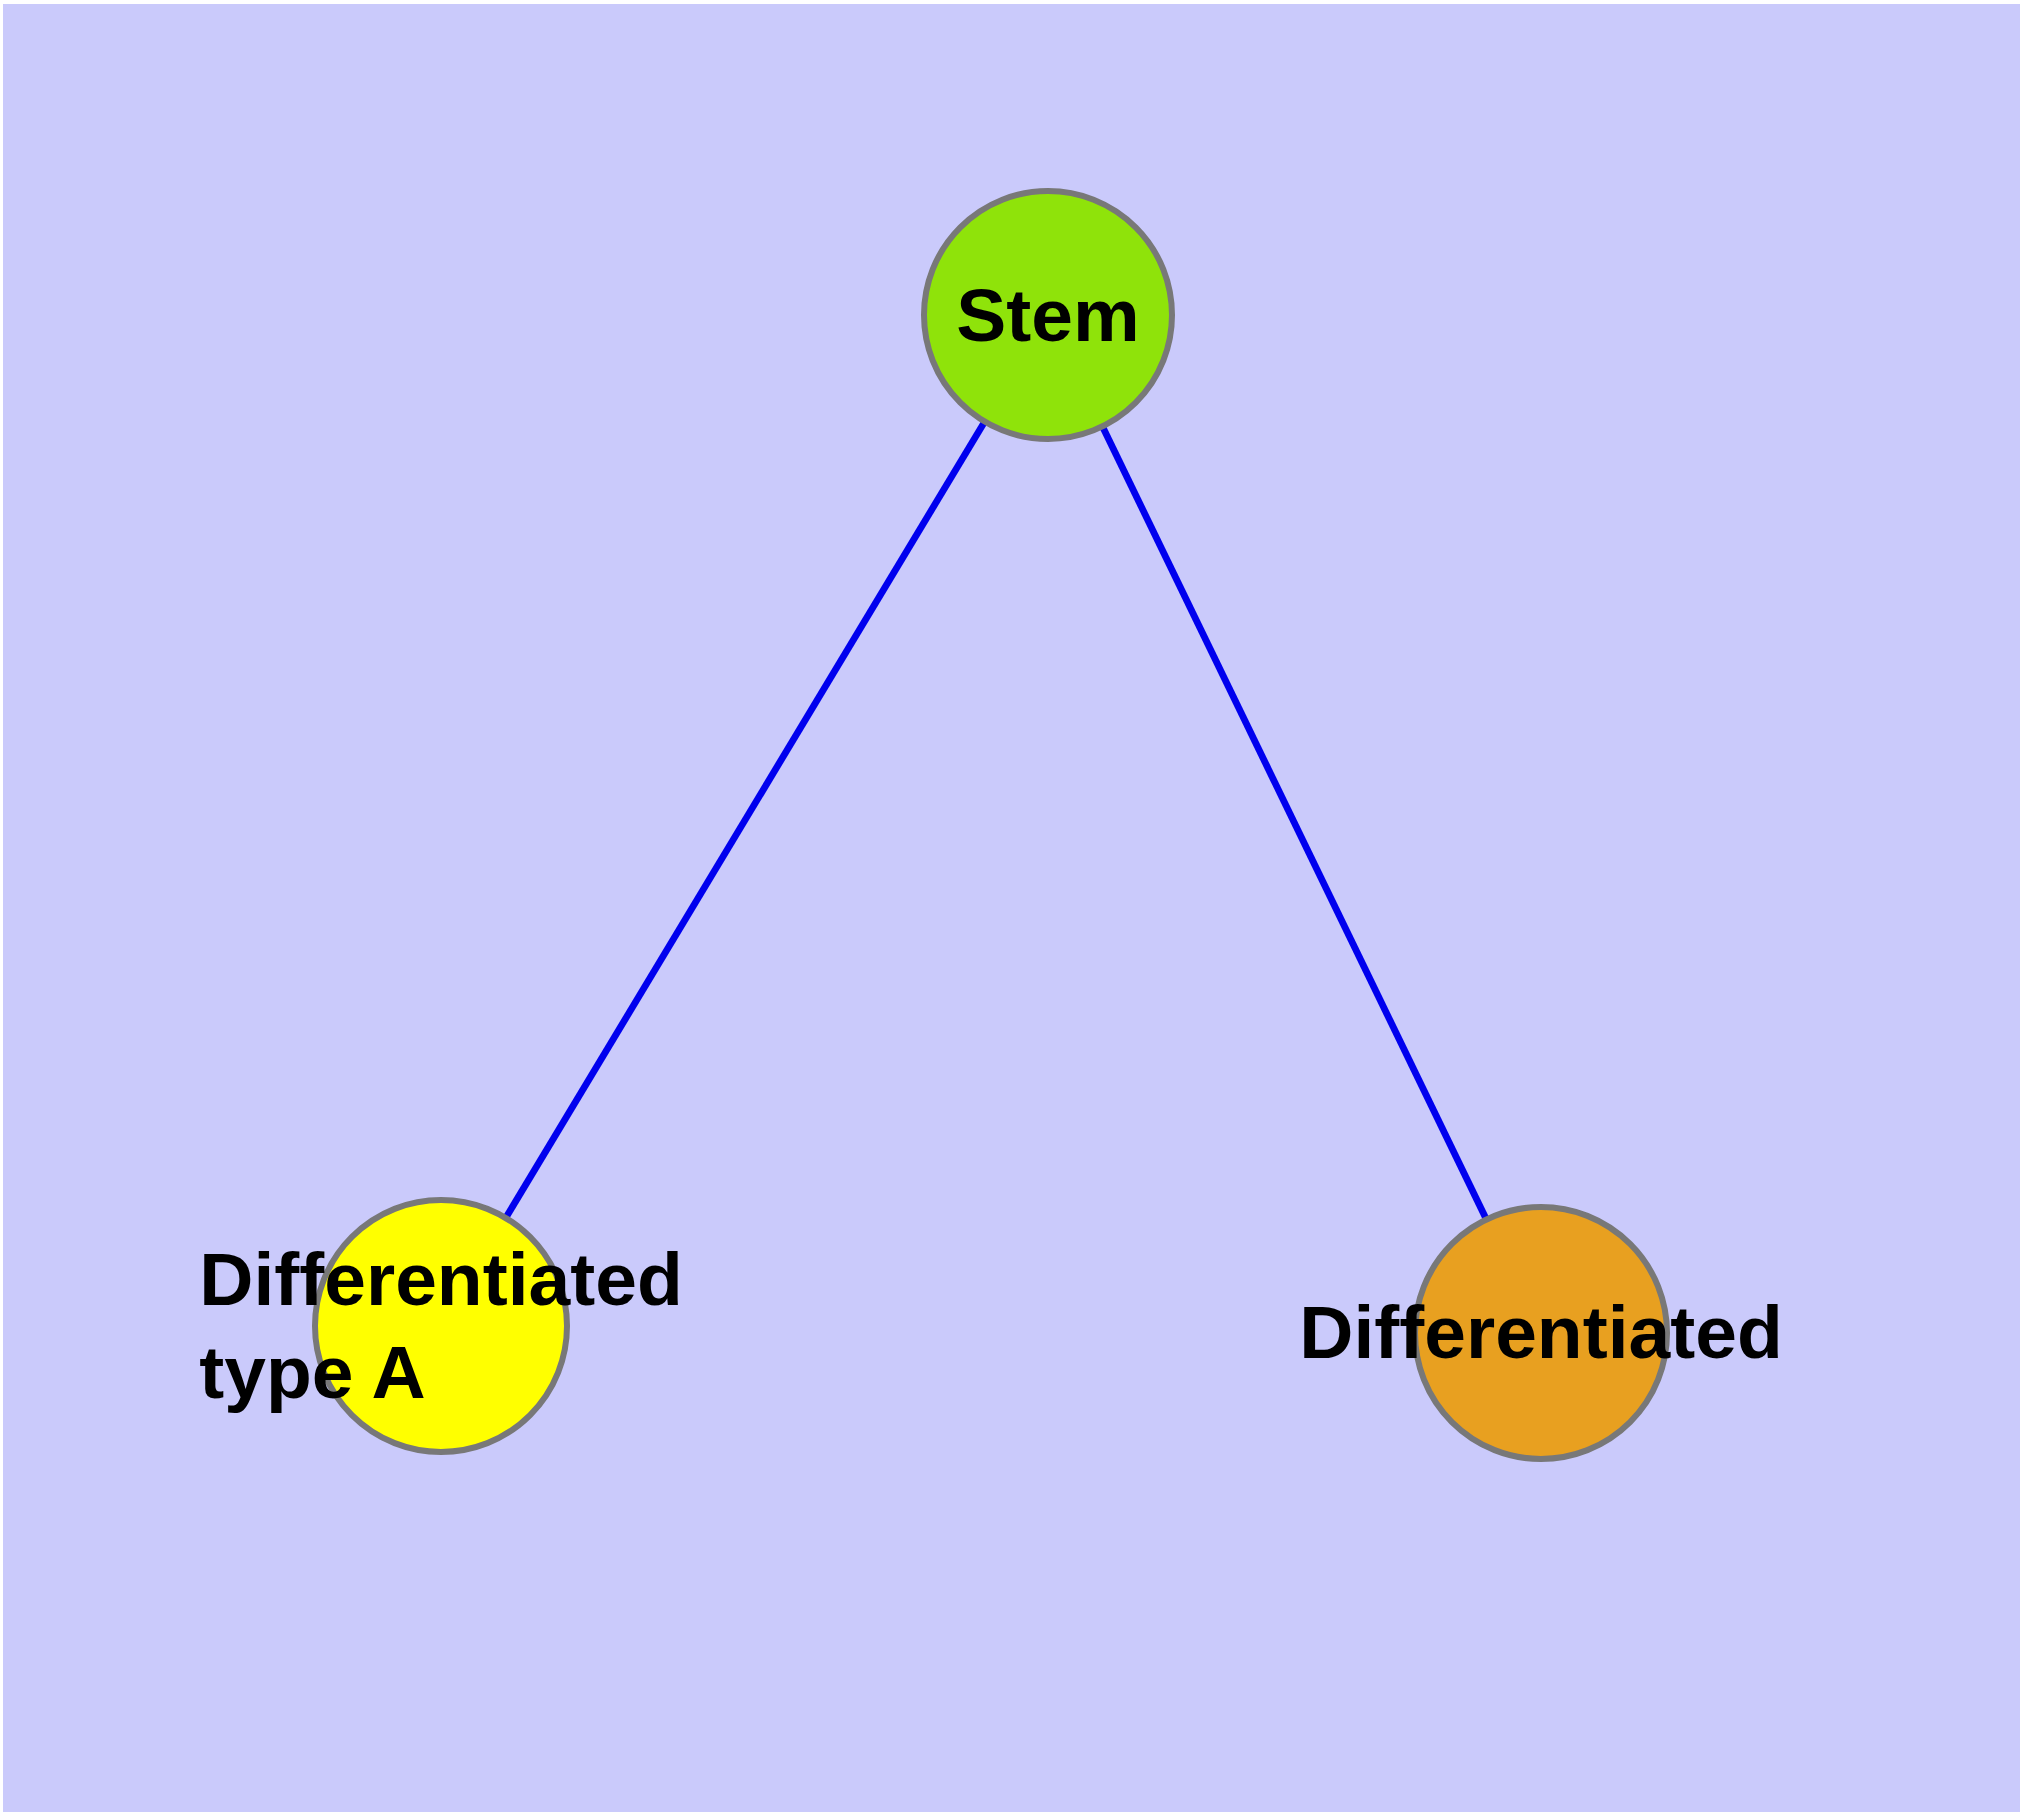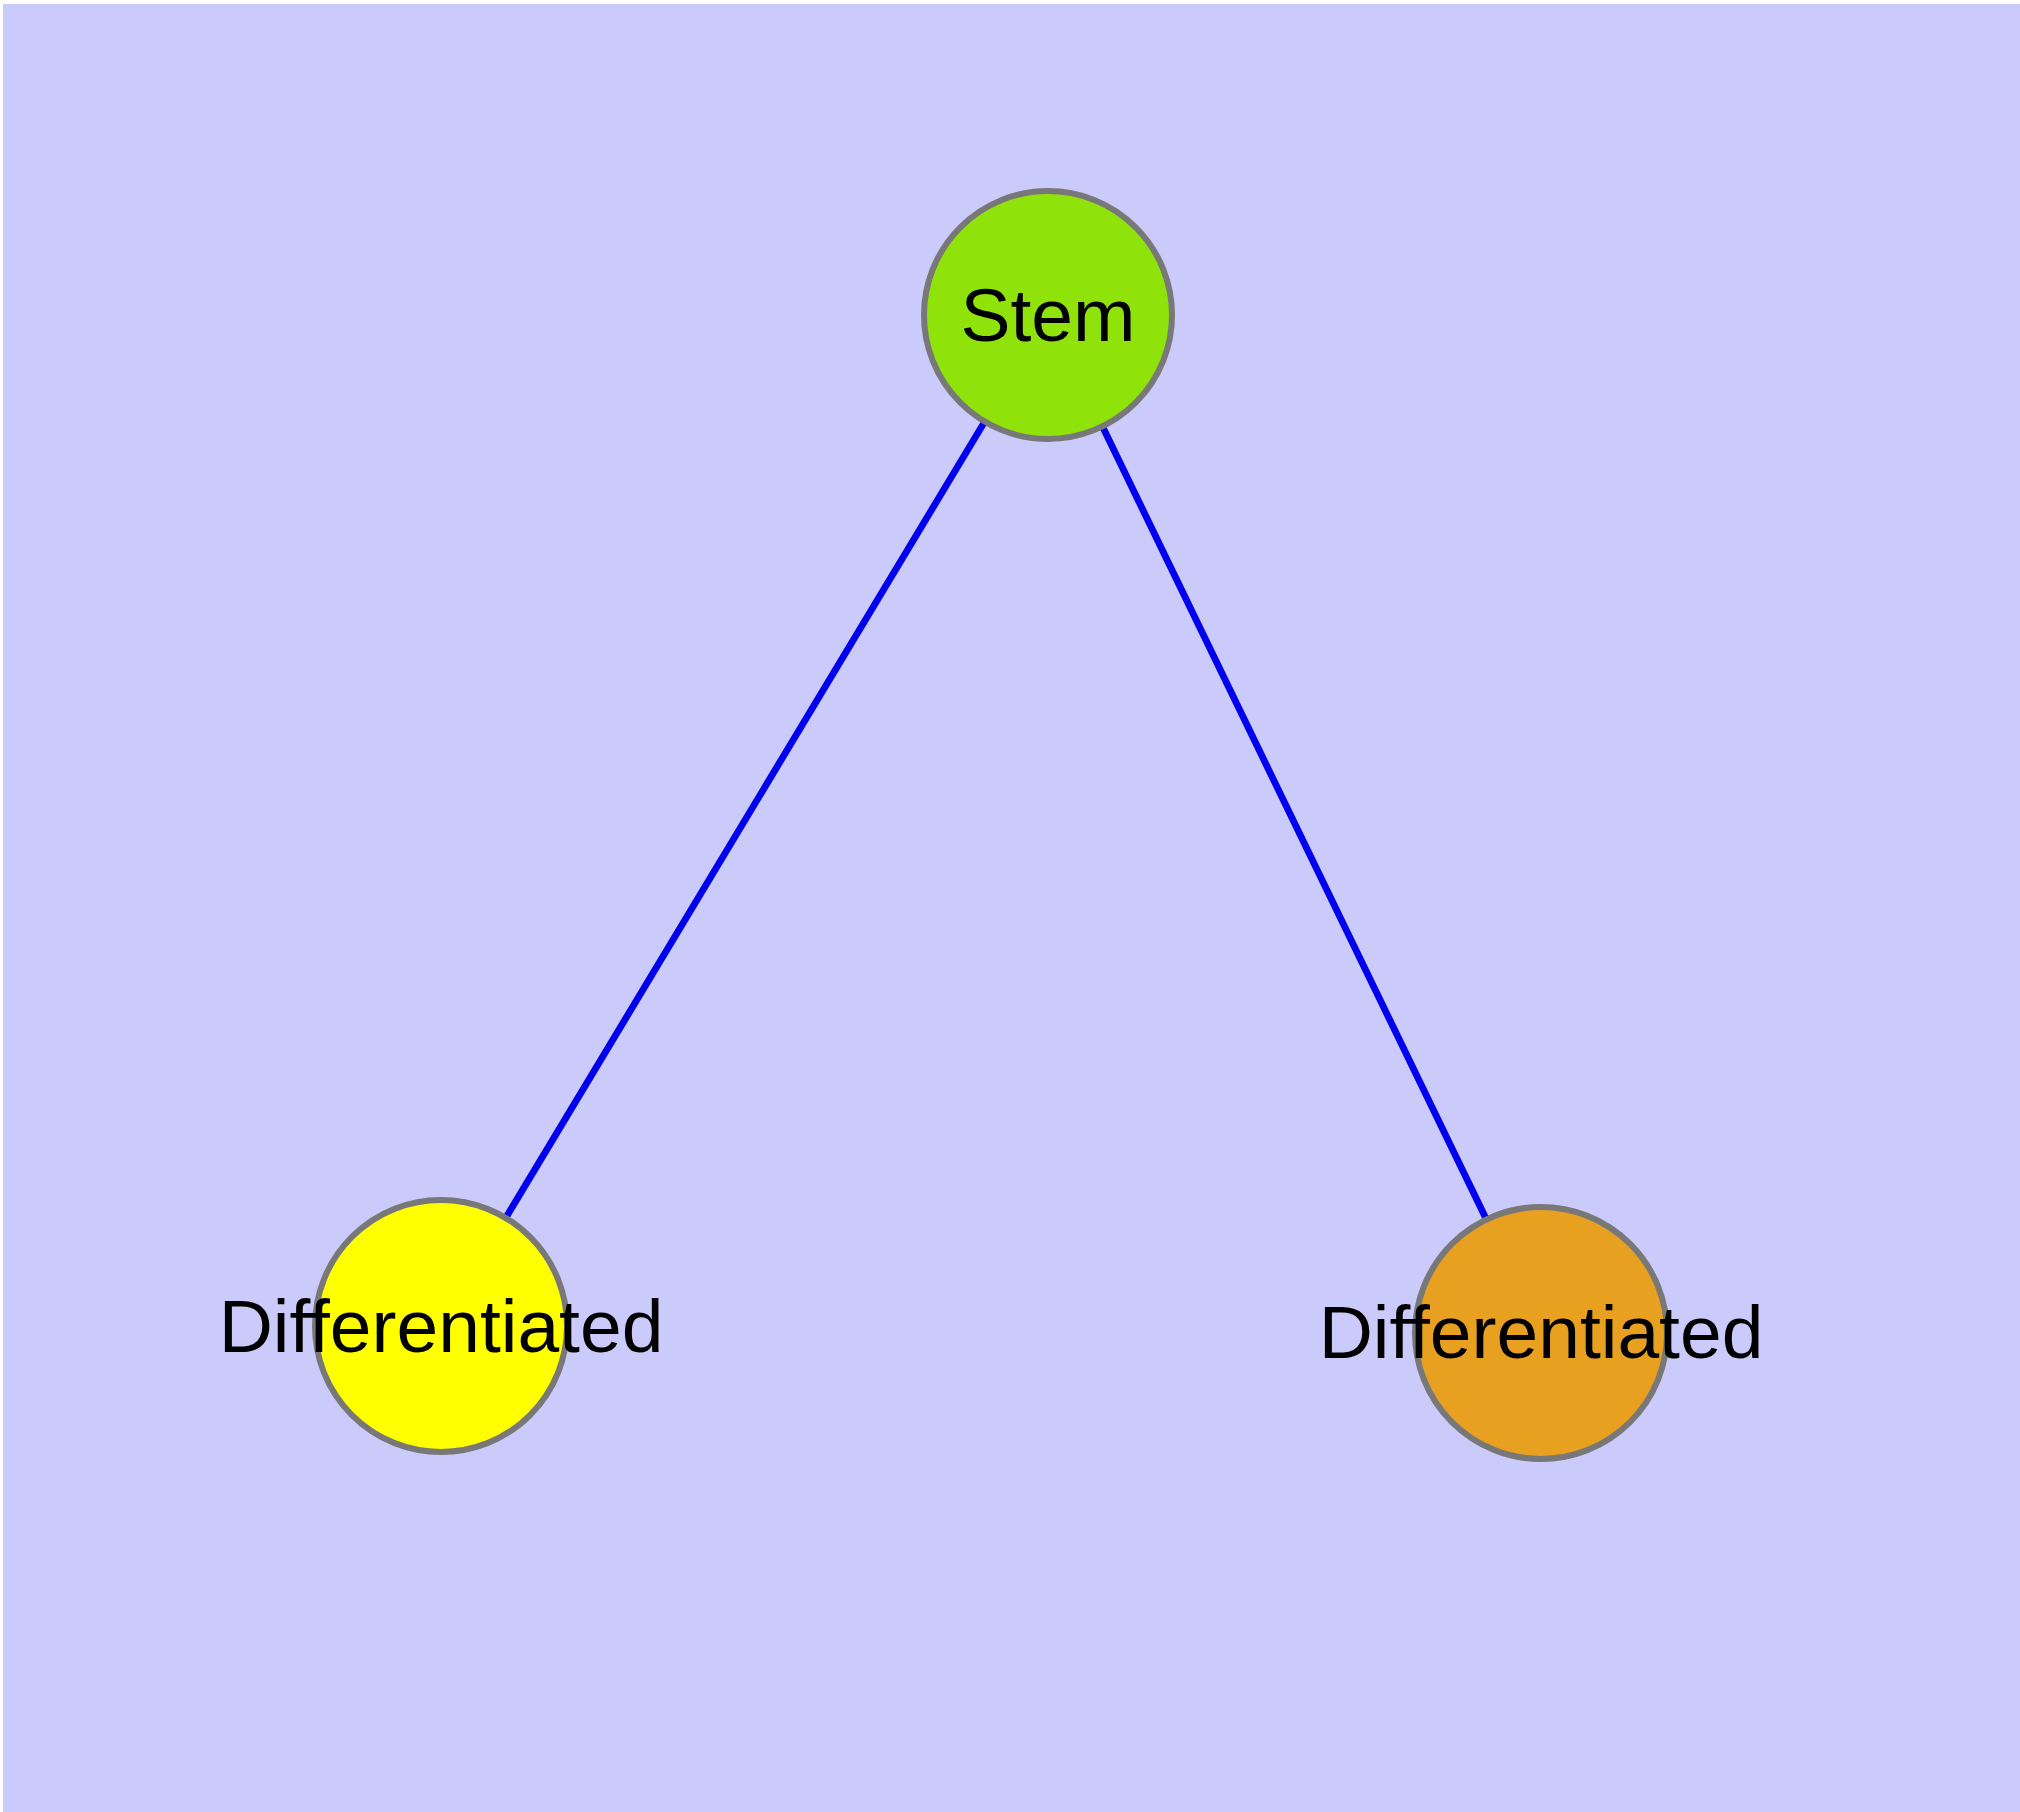--- a/index.html
+++ b/index.html
@@ -36,21 +36,21 @@
     box-sizing: border-box;
     border-radius: 50%;
     border: 6px solid #787878;
     z-index: 2;
   }
   .node-label {
     position: absolute;
     transform: translate(-50%, -50%);
     z-index: 3;
     color: #000000;
-    font-weight: normal;
+    font-weight: bold;
     font-size: 75px;
     line-height: 93px;
     text-align: left;
     white-space: nowrap;
     pointer-events: none;
   }
   .node-label span { display: block; }
   .node-label span:empty { display: none; }
 </style>
 </head>
@@ -64,20 +64,21 @@
   </svg>
 
   <div class="node-circle" style="left: 921px; top: 188px; width: 254px; height: 254px; background: rgb(143, 227, 10); border-color: rgb(120, 120, 120);"></div>
   <div class="node-label" style="left: 1048px; top: 315px; color: rgb(0, 0, 0);">
     <span>Stem</span>
   </div>
 
   <div class="node-circle" style="left: 312px; top: 1197px; width: 258px; height: 258px; background: rgb(255, 255, 0); border-color: rgb(120, 120, 120);"></div>
   <div class="node-label" style="left: 441px; top: 1326px; color: rgb(0, 0, 0);">
     <span>Differentiated</span>
+    <span>type A</span>
   </div>
 
   <div class="node-circle" style="left: 1412px; top: 1204px; width: 258px; height: 258px; background: rgb(232, 160, 32); border-color: rgb(120, 120, 120);"></div>
   <div class="node-label" style="left: 1541px; top: 1332px; color: rgb(0, 0, 0);">
     <span>Differentiated</span>
   </div>
 
   <div class="margin-strip margin-top" style="background: rgb(255, 255, 255);"></div>
   <div class="margin-strip margin-left" style="background: rgb(255, 255, 255);"></div>
 </div>

